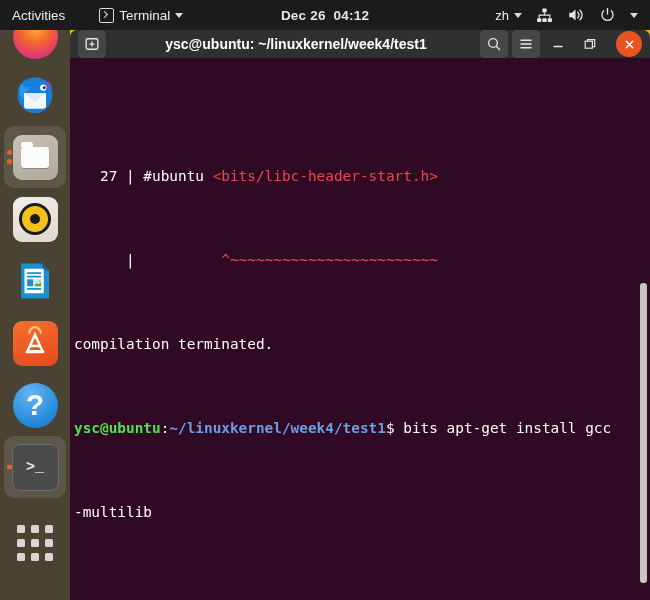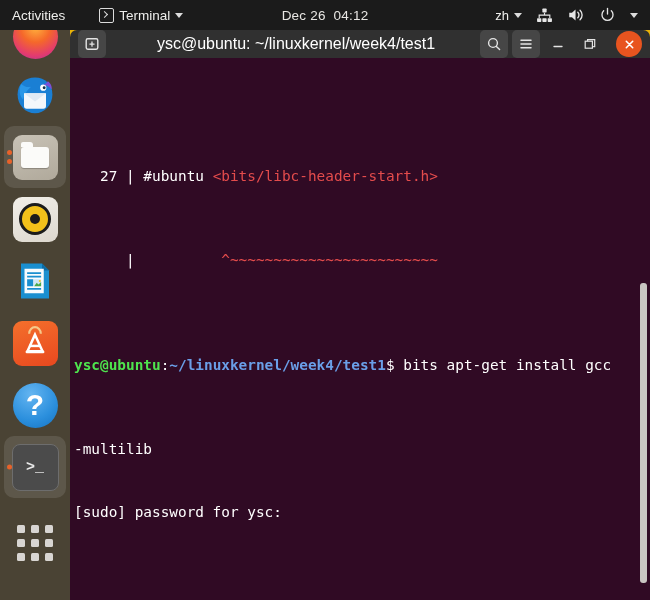--- a/index.html
+++ b/index.html
@@ -57,20 +57,21 @@
     border-right: 4px solid transparent;
     border-top: 5px solid #dcdcdc;
     display: inline-block;
   }
   #panel-clock {
     position: absolute; left: 0; right: 0;
     text-align: center;
     font-size: 13.5px;
     letter-spacing: 0.2px;
     pointer-events: none;
+    font-weight: bold;
   }
   #panel-clock span { margin: 0 2px; }
   #panel-right {
     position: absolute; right: 6px; top: 0;
     height: 30px;
     display: flex; align-items: center; gap: 2px;
   }
   #panel-right .panel-item { padding: 16px 6px; }
   .ic { display: block; }
 
@@ -163,22 +164,22 @@
     width: 28px; height: 28px;
     background: transparent;
     display: flex; align-items: center; justify-content: center;
     color: #e4e4e4;
     flex: 0 0 auto;
   }
   #tb-title {
     flex: 1 1 auto;
     text-align: center;
     color: #ffffff;
-    font-size: 16px;
-    font-weight: normal;
+    font-size: 14px;
+    font-weight: bold;
     white-space: nowrap;
     overflow: hidden;
     padding-left: 6px;
   }
   #tb-close {
     width: 26px; height: 26px; border-radius: 50%;
     background: #e8541f;
     display: flex; align-items: center; justify-content: center;
     margin-left: 8px; margin-right: 2px;
     flex: 0 0 auto;
@@ -417,25 +418,25 @@
       </div>
     </div>
 
     <div id="term-body">
       <div id="term-lines">
 
         <div class="ln"><span class="c-white">   27 | </span><span class="c-white">#ubuntu </span><span class="c-red">&lt;bits/libc-header-start.h&gt;</span></div>
 
         <div class="ln"><span class="c-white">      |          </span><span class="c-red">^~~~~~~~~~~~~~~~~~~~~~~~~</span></div>
 
+        <div class="ln"><span class="c-white">compilation terminated.</span></div>
 
         <div class="ln"><span class="c-green">ysc@ubuntu</span><span class="c-white">:</span><span class="c-blue">~/linuxkernel/week4/test1</span><span class="c-white">$</span><span class="c-white"> bits apt-get install gcc</span></div>
 
         <div class="ln"><span class="c-white">-multilib</span></div>
-        <div class="ln"><span class="c-white">[sudo] password for ysc:</span></div>
         
         
         
         
         
         
         
         
         
         

